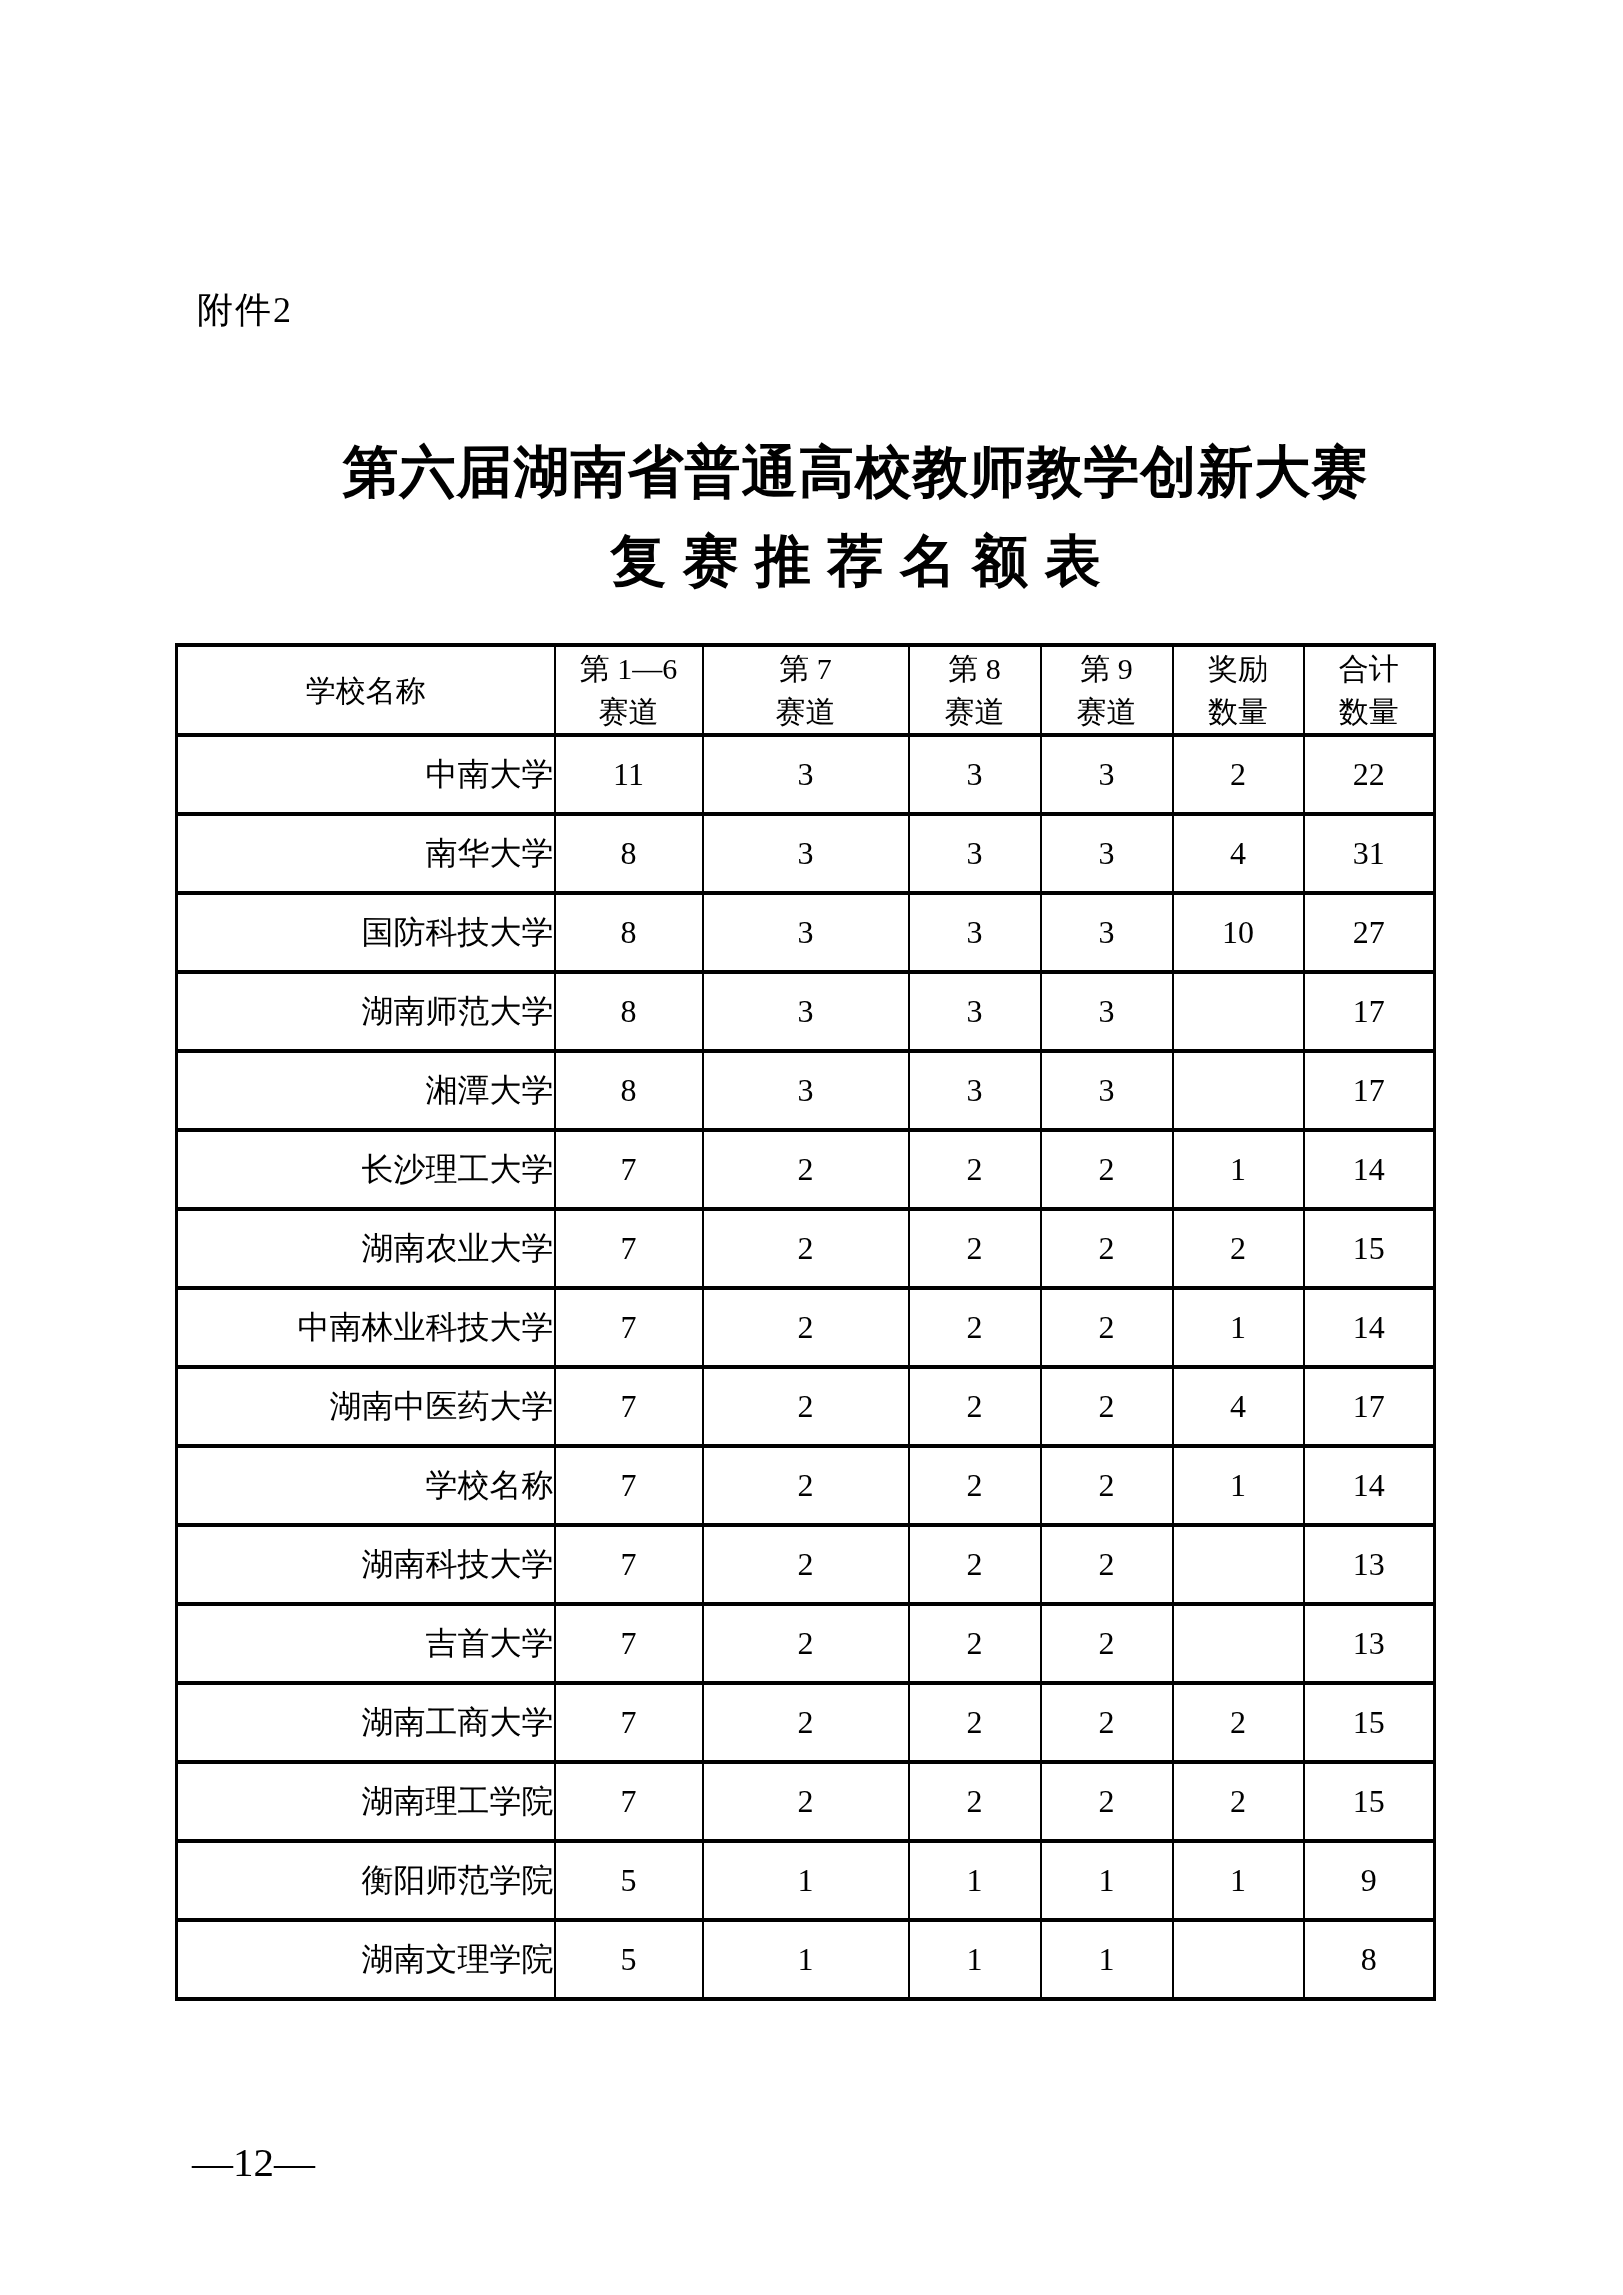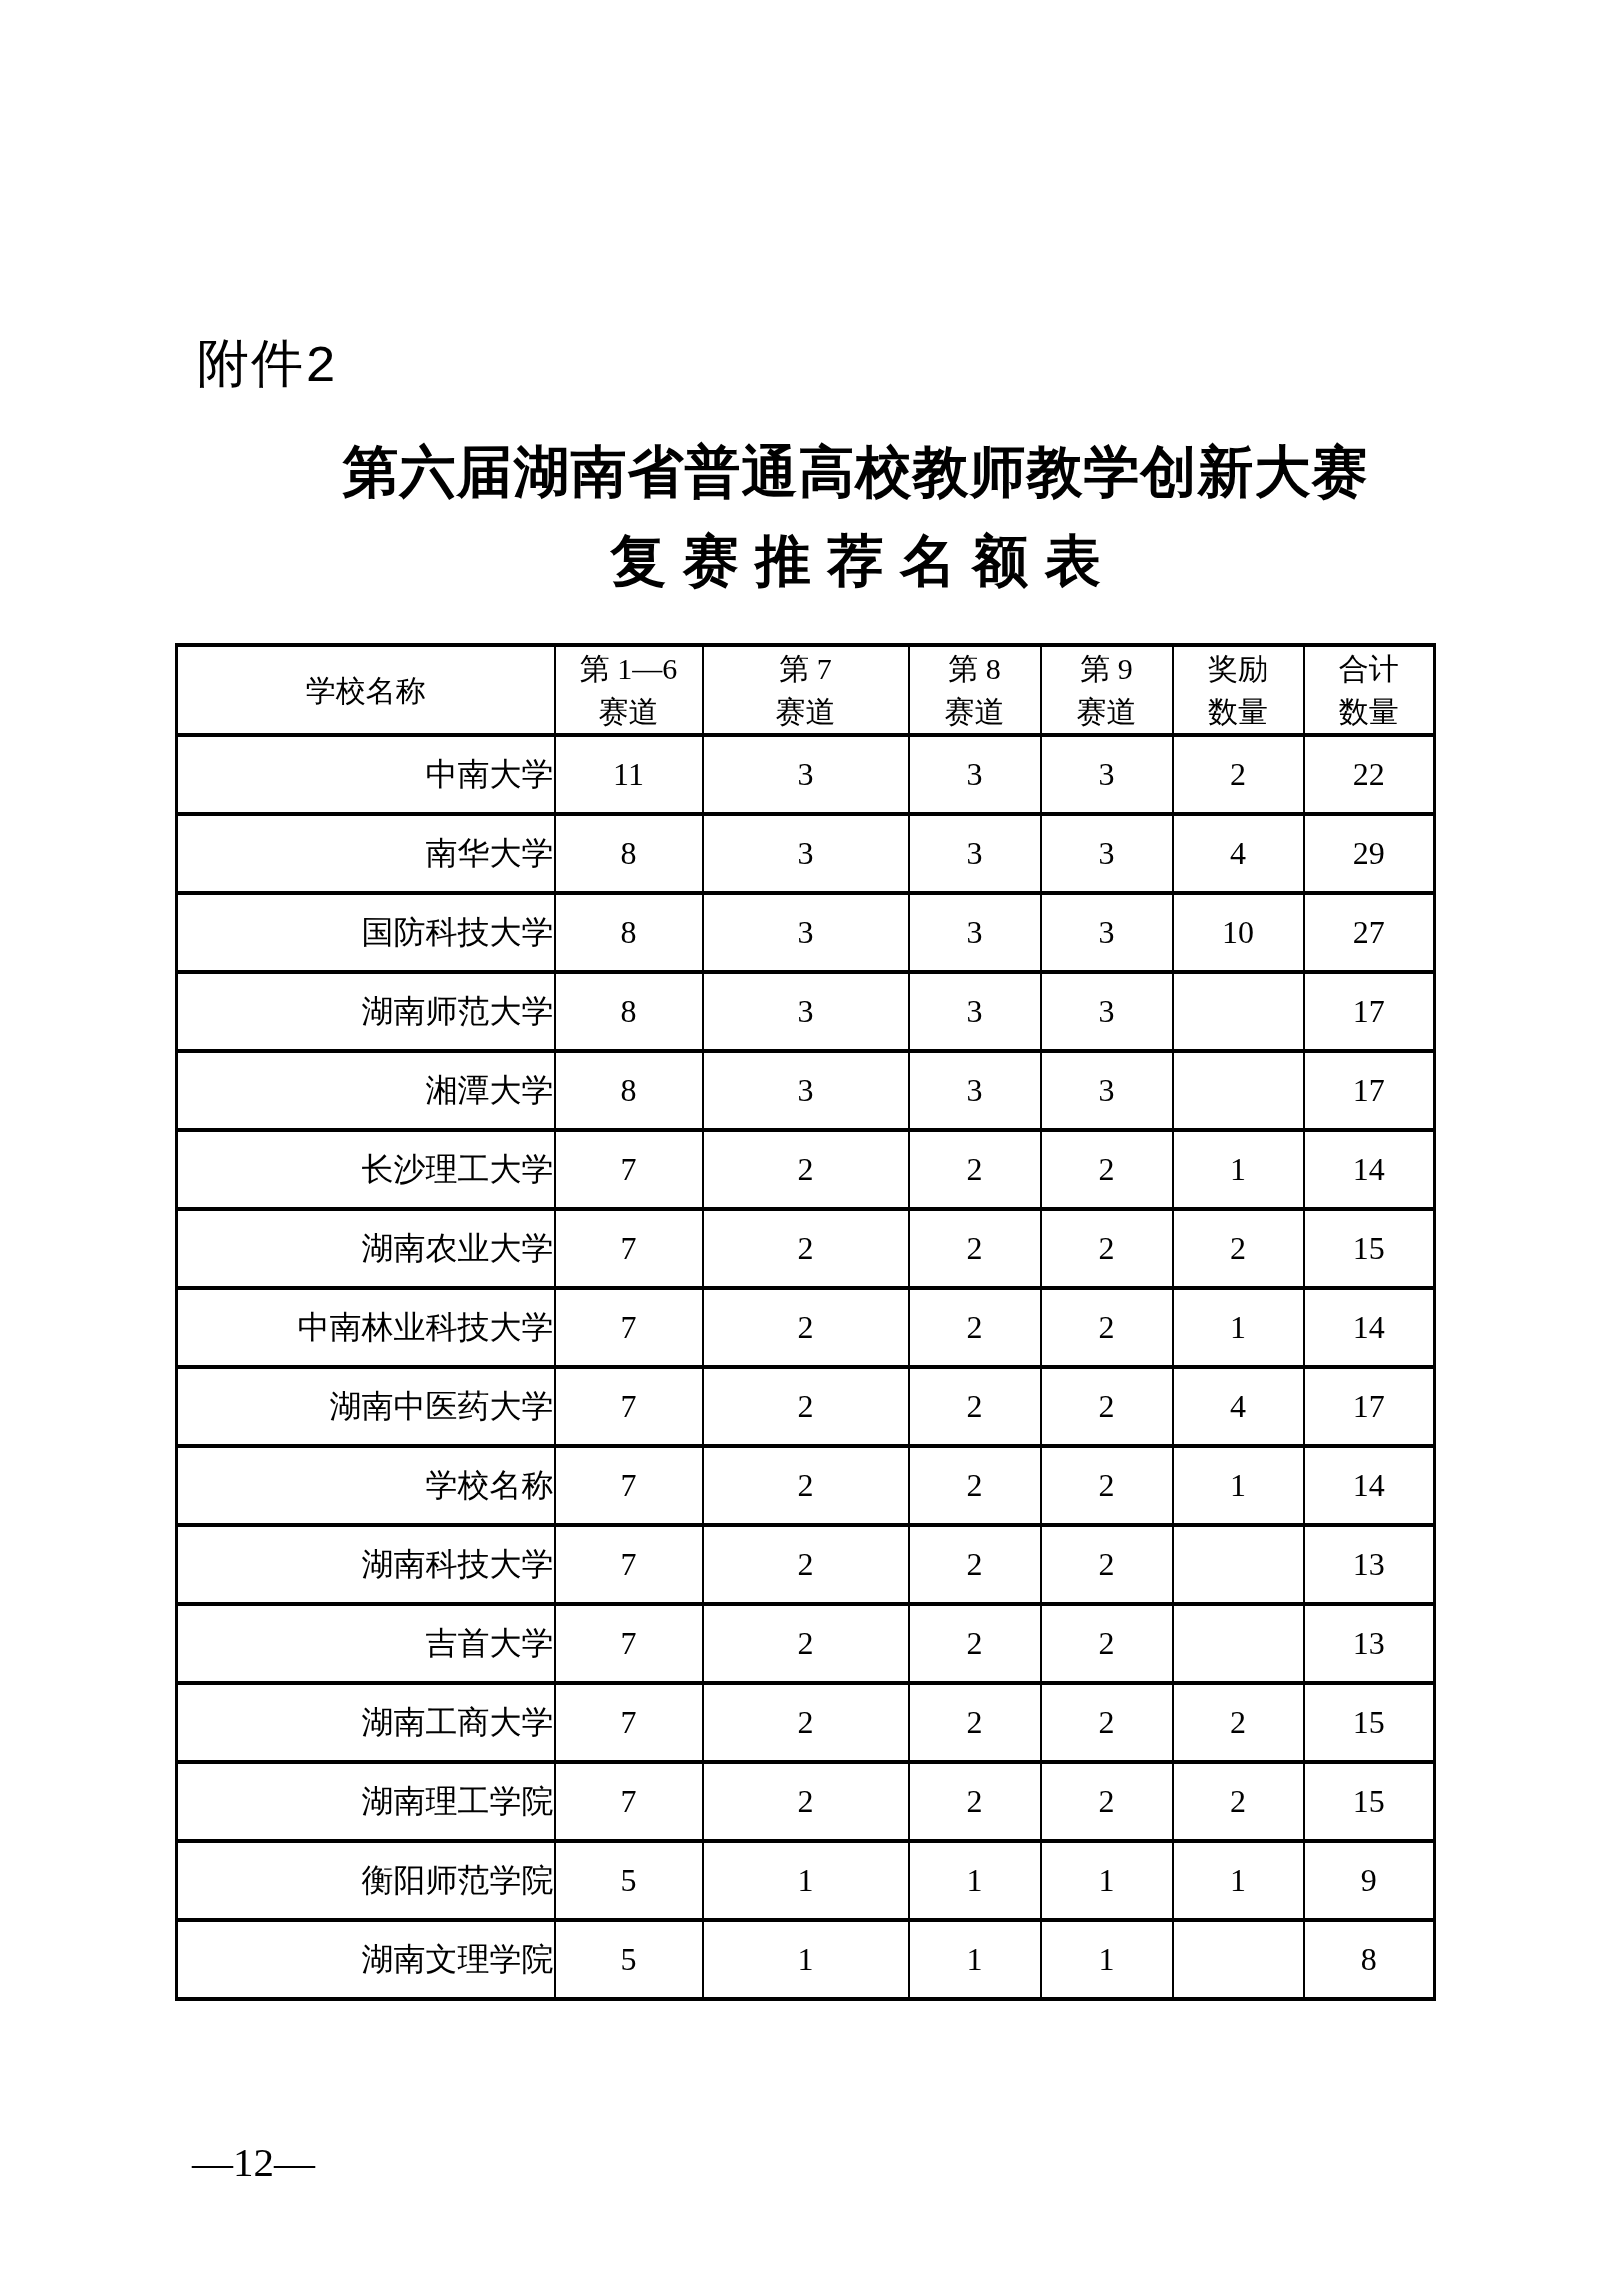--- a/index.html
+++ b/index.html
@@ -12,26 +12,25 @@
     position:relative;
     width:1623px;
     height:2295px;
     background:#ffffff;
     overflow:hidden;
   }
   .attachment-label{
     position:absolute;
     left:197px;
     top:286px;
-    font-family:Liberation Mono, monospace;
-    font-size:52px;
+    font-family:Liberation Serif, serif;
+    font-size:36px;
     font-weight:500;
     letter-spacing:2px;
     white-space:nowrap;
-    margin-top:43px;
   }
   .title-block{
     position:absolute;
     left:0;
     top:428px;
     width:1623px;
     text-align:center;
     font-weight:bold;
     line-height:89px;
     font-size:56px;
@@ -153,21 +152,21 @@
           <td class="num-cell">2</td>
           <td class="num-cell">22</td>
         </tr>
         <tr>
           <td class="school-cell">南华大学</td>
           <td class="num-cell">8</td>
           <td class="num-cell">3</td>
           <td class="num-cell">3</td>
           <td class="num-cell">3</td>
           <td class="num-cell">4</td>
-          <td class="num-cell">29</td>
+          <td class="num-cell">31</td>
         </tr>
         <tr>
           <td class="school-cell">国防科技大学</td>
           <td class="num-cell">8</td>
           <td class="num-cell">3</td>
           <td class="num-cell">3</td>
           <td class="num-cell">3</td>
           <td class="num-cell">10</td>
           <td class="num-cell">27</td>
         </tr>

